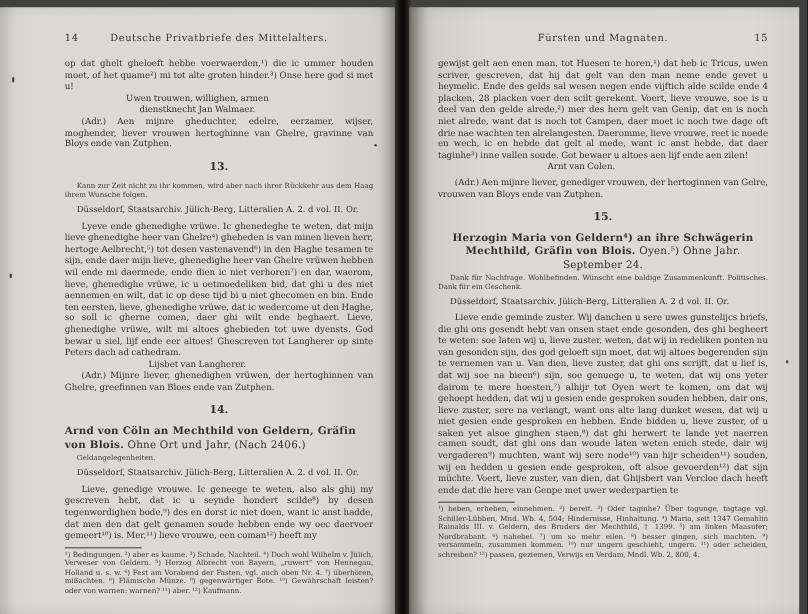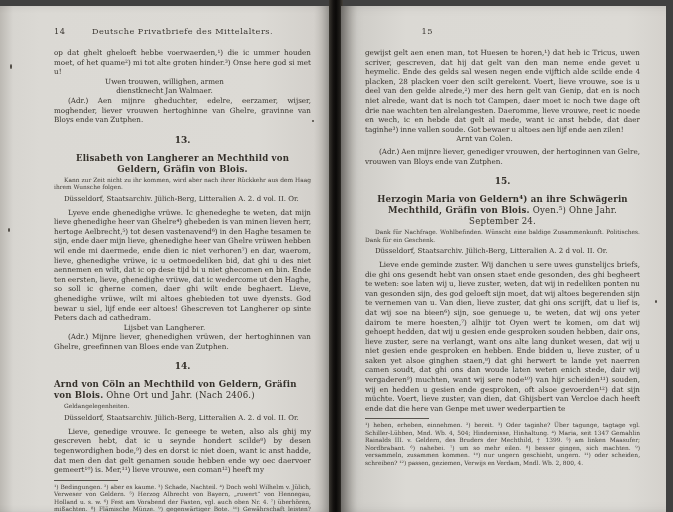--- a/index.html
+++ b/index.html
@@ -77,21 +77,20 @@
       <span class="title">Deutsche Privatbriefe des Mittelalters.</span>
       <span class="num-r"></span>
     </div>
 
     <p class="body-text no-indent">op dat ghelt gheloeft hebbe voerwaerden,¹) die ic ummer houden moet, of het quame²) mi tot alte groten hinder.³)  Onse here god si met u!</p>
     <p class="body-text right-line">Uwen trouwen, willighen, armen</p>
     <p class="body-text right-line">dienstknecht Jan Walmaer.</p>
     <p class="body-text">(Adr.)  Aen mijnre gheduchter, edelre, eerzamer, wijser, moghender, liever vrouwen hertoghinne van Ghelre, gravinne van Bloys ende van Zutphen.</p>
 
     <p class="sec-num">13.</p>
-    <p class="sec-title">Elisabeth von Langherer an Mechthild von Geldern, Gräfin von Blois.</p>
     <p class="summary">Kann zur Zeit nicht zu ihr kommen, wird aber nach ihrer Rückkehr aus dem Haag ihrem Wunsche folgen.</p>
     <p class="archive">Düsseldorf, Staatsarchiv.  Jülich-Berg, Litteralien A. 2. d vol. II.  Or.</p>
     <p class="body-text">Lyeve ende ghenedighe vrüwe.  Ic ghenedeghe te weten, dat mijn lieve ghenedighe heer van Ghelre⁴) ghebeden is van minen lieven herr, hertoge Aelbrecht,⁵) tot desen vastenavend⁶) in den Haghe tesamen te sijn, ende daer mijn lieve, ghenedighe heer van Ghelre vrüwen hebben wil ende mi daermede, ende dien ic niet verhoren⁷) en dar, waerom, lieve, ghenedighe vrüwe, ic u oetmoedeliken bid, dat ghi u des niet aennemen en wilt, dat ic op dese tijd bi u niet ghecomen en bin.  Ende ten eersten, lieve, ghenedighe vrüwe, dat ic wedercome ut den Haghe, so soll ic gherne comen, daer ghi wilt ende beghaert.  Lieve, ghenedighe vrüwe, wilt mi altoes ghebieden tot uwe dyensts.  God bewar u siel, lijf ende eer altoes!  Ghescreven tot Langherer op sinte Peters dach ad cathedram.</p>
     <p class="body-text right-line">Lijsbet van Langherer.</p>
     <p class="body-text">(Adr.)  Mijnre liever, ghenedighen vrüwen, der hertoghinnen van Ghelre, greefinnen van Bloes ende van Zutphen.</p>
 
     <p class="sec-num">14.</p>
     <p class="sec-title sec-title-left"><span>Arnd von Cöln an Mechthild von Geldern, Gräfin von Blois.</span><span class="plain">  Ohne Ort und Jahr.  (Nach 2406.)</span></p>
     <p class="summary">Geldangelegenheiten.</p>
     <p class="archive">Düsseldorf, Staatsarchiv.  Jülich-Berg, Litteralien A. 2. d vol. II.  Or.</p>
@@ -99,20 +98,21 @@
 
     <div class="fn-rule"></div>
     <p class="footnotes">¹) Bedingungen.  ²) aber es kaume.  ³) Schade, Nachteil.  ⁴) Doch wohl Wilhelm v. Jülich, Verweser von Geldern.  ⁵) Herzog Albrecht von Bayern, „ruwert“ von Hennegau, Holland u. s. w.  ⁶) Fest am Vorabend der Fasten, vgl. auch oben Nr. 4.  ⁷) überhören, mißachten.  ⁸) Flämische Münze.  ⁹) gegenwärtiger Bote.  ¹⁰) Gewährschaft leisten? oder von warnen: warnen?  ¹¹) aber.  ¹²) Kaufmann.</p>
   </div>
 
   <div class="gutter"></div>
 
   <div class="page page-right">
     <div class="running-header">
       <span class="num"></span>
+      <span class="title">Fürsten und Magnaten.</span>
       <span class="num-r">15</span>
     </div>
 
     <p class="body-text no-indent">gewijst gelt aen enen man, tot Huesen te horen,¹) dat heb ic Tricus, uwen scriver, gescreven, dat hij dat gelt van den man neme ende gevet u heymelic. Ende des gelds sal wesen negen ende vijftich alde scilde ende 4 placken, 28 placken voer den scilt gerekent.  Voert, lieve vrouwe, soe is u deel van den gelde alrede,²) mer des hern gelt van Genip, dat en is noch niet alrede, want dat is noch tot Campen, daer moet ic noch twe dage oft drie nae wachten ten alrelangesten.  Daeromme, lieve vrouwe, reet ic noede en wech, ic en hebde dat gelt al mede, want ic anst hebde, dat daer taginhe³) inne vallen soude. Got bewaer u altoes aen lijf ende aen zilen!</p>
     <p class="body-text right-line">Arnt van Colen.</p>
     <div class="gap-s"></div>
     <p class="body-text">(Adr.)  Aen mijnre liever, genediger vrouwen, der hertoginnen van Gelre, vrouwen van Bloys ende van Zutphen.</p>
 
     <p class="sec-num">15.</p>
     <p class="sec-title"><span>Herzogin Maria von Geldern⁴) an ihre Schwägerin Mechthild, Gräfin von Blois.</span><span class="plain">  Oyen.⁵)  Ohne Jahr.  September 24.</span></p>

